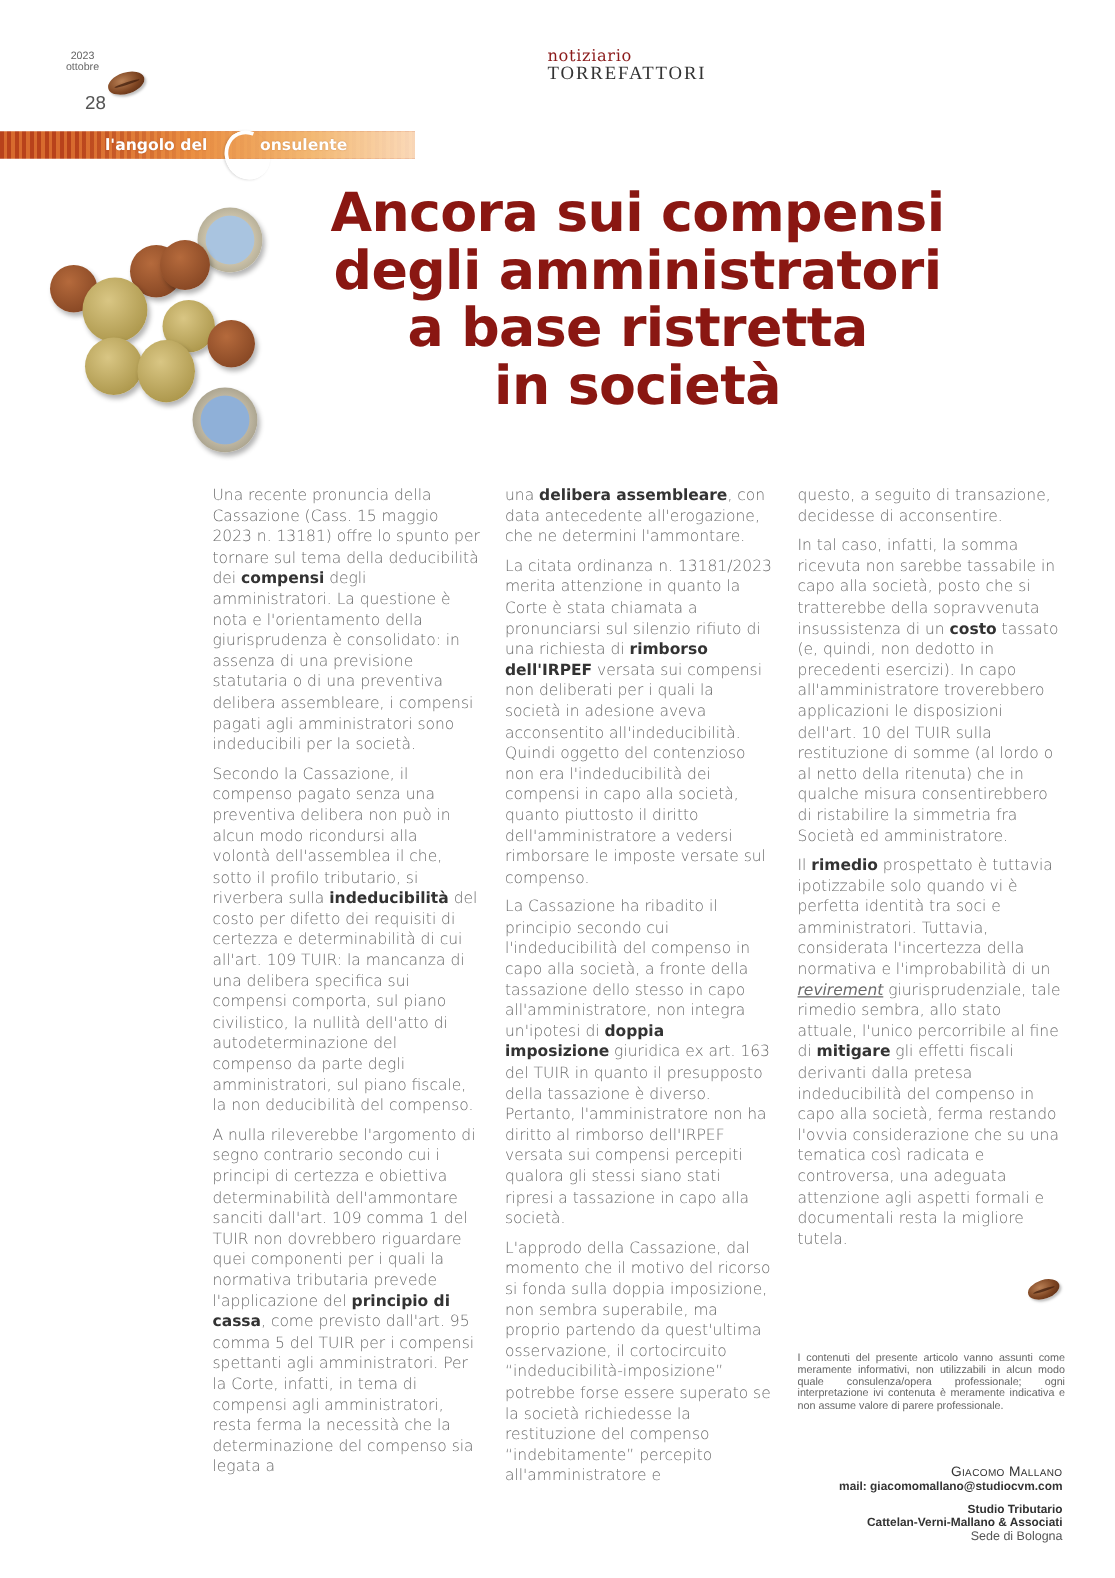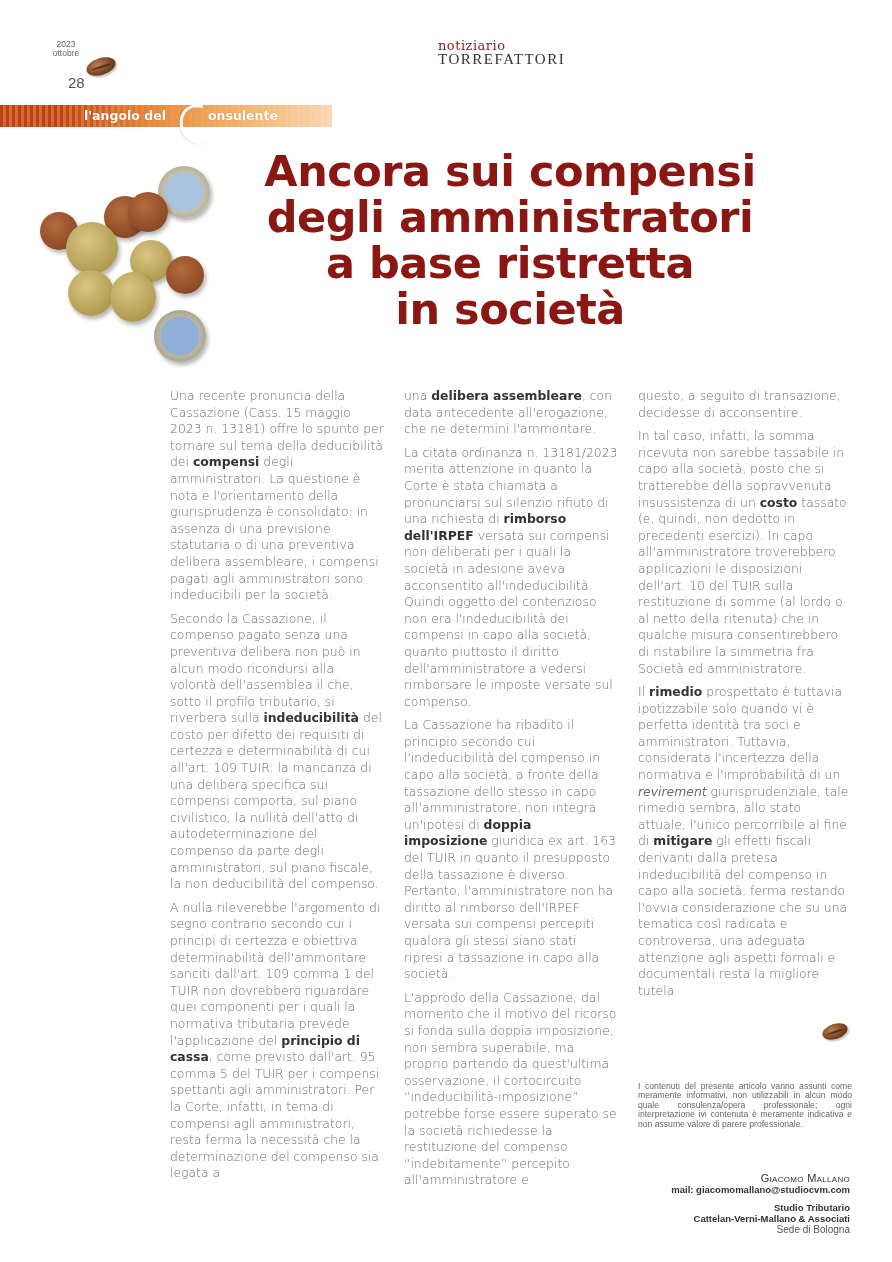--- a/index.html
+++ b/index.html
@@ -30,21 +30,21 @@
   .c-gold { background: radial-gradient(circle at 40% 35%, #d9c684, #a08a3c); }
   .c-bimetal { background: radial-gradient(circle at 50% 50%, #a9c4e0 0 52%, #c9c0a8 54%, #9a9680 100%); }
   .c-bimetal2 { background: radial-gradient(circle at 50% 50%, #8fb0d8 0 52%, #bdb5a0 54%, #8f8a75 100%); }
 
   .title { position: absolute; left: 240px; top: 148px; width: 540px; text-align: center; font-family: "DejaVu Sans", sans-serif; font-weight: bold; color: #8a1712; font-size: 43px; line-height: 46px; letter-spacing: -0.5px; }
   .title div { white-space: nowrap; }
 
   .col { position: absolute; top: 388px; width: 214px; font-family: "DejaVu Sans", sans-serif; font-size: 12.4px; line-height: 16.6px; color: #6a6a6a; font-weight: 300; }
   .col p { margin: 0 0 7px 0; }
   .col b { color: #333; font-weight: bold; text-align: center; }
-  .col i { font-style: italic; }
+  .col i { font-style: italic; text-decoration: underline; }
   .col1 { left: 170px; }
   .col2 { left: 404px; }
   .col3 { left: 638px; }
 
   .disclaimer { position: absolute; left: 638px; top: 1082px; width: 214px; font-family: "Liberation Sans", sans-serif; font-size: 8.6px; line-height: 9.4px; color: #666; text-align: justify; }
   .author { position: absolute; left: 600px; top: 1172px; width: 250px; text-align: right; font-family: "Liberation Sans", sans-serif; }
   .author .name { font-size: 11px; color: #333; font-variant: small-caps; letter-spacing: .3px; }
   .author .mail { font-size: 9.5px; font-weight: bold; color: #333; line-height: 11px; }
   .author .studio { font-size: 9.5px; font-weight: bold; color: #333; line-height: 11px; margin-top: 7px; }
   .author .sede { font-size: 10px; color: #555; line-height: 11px; }

